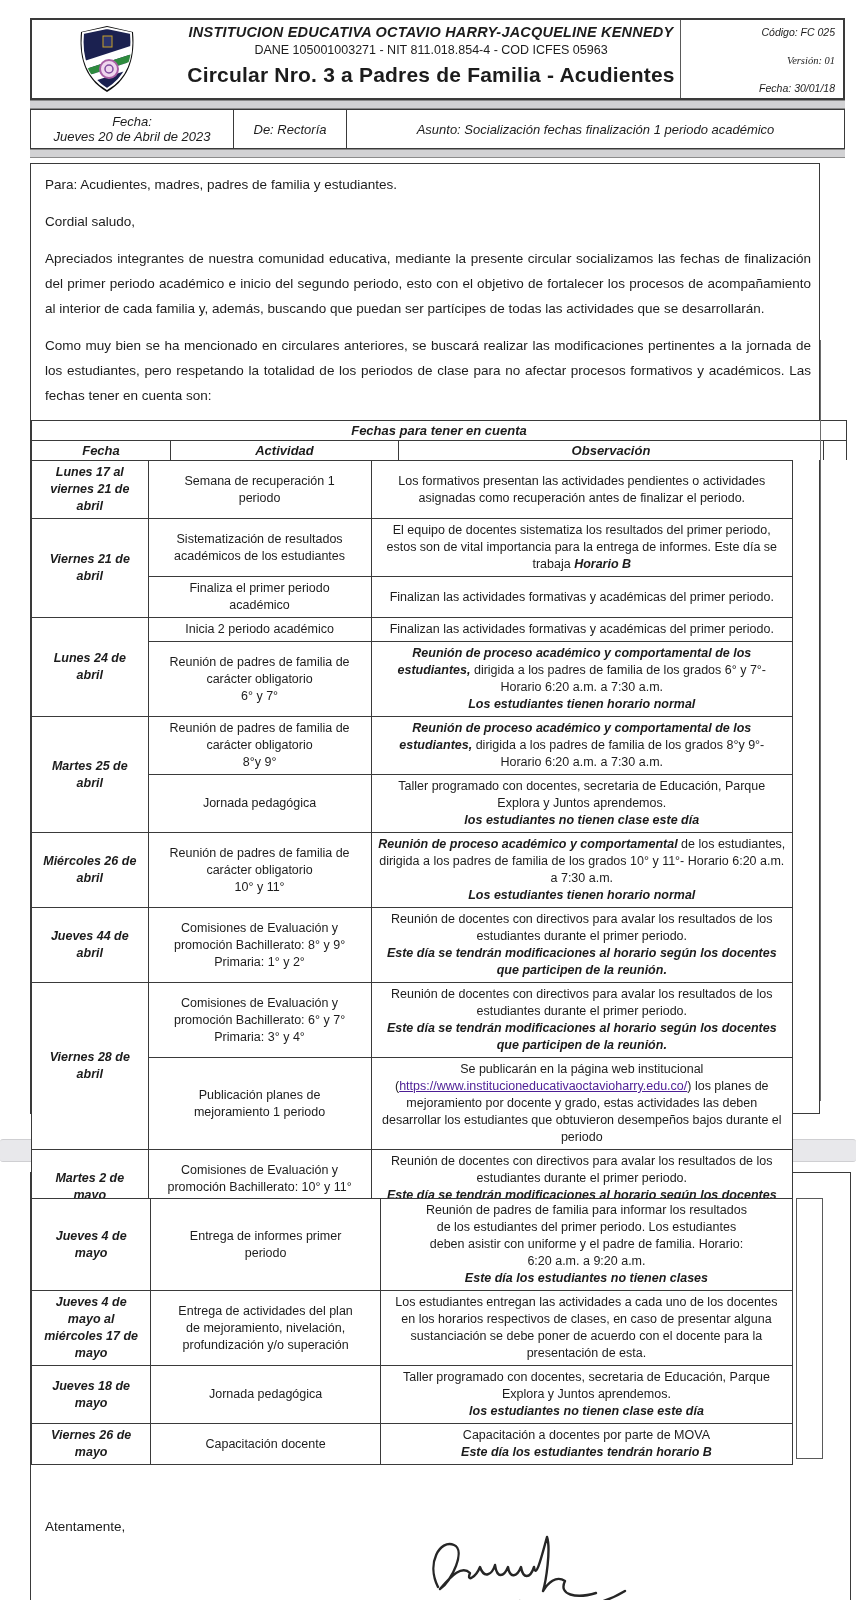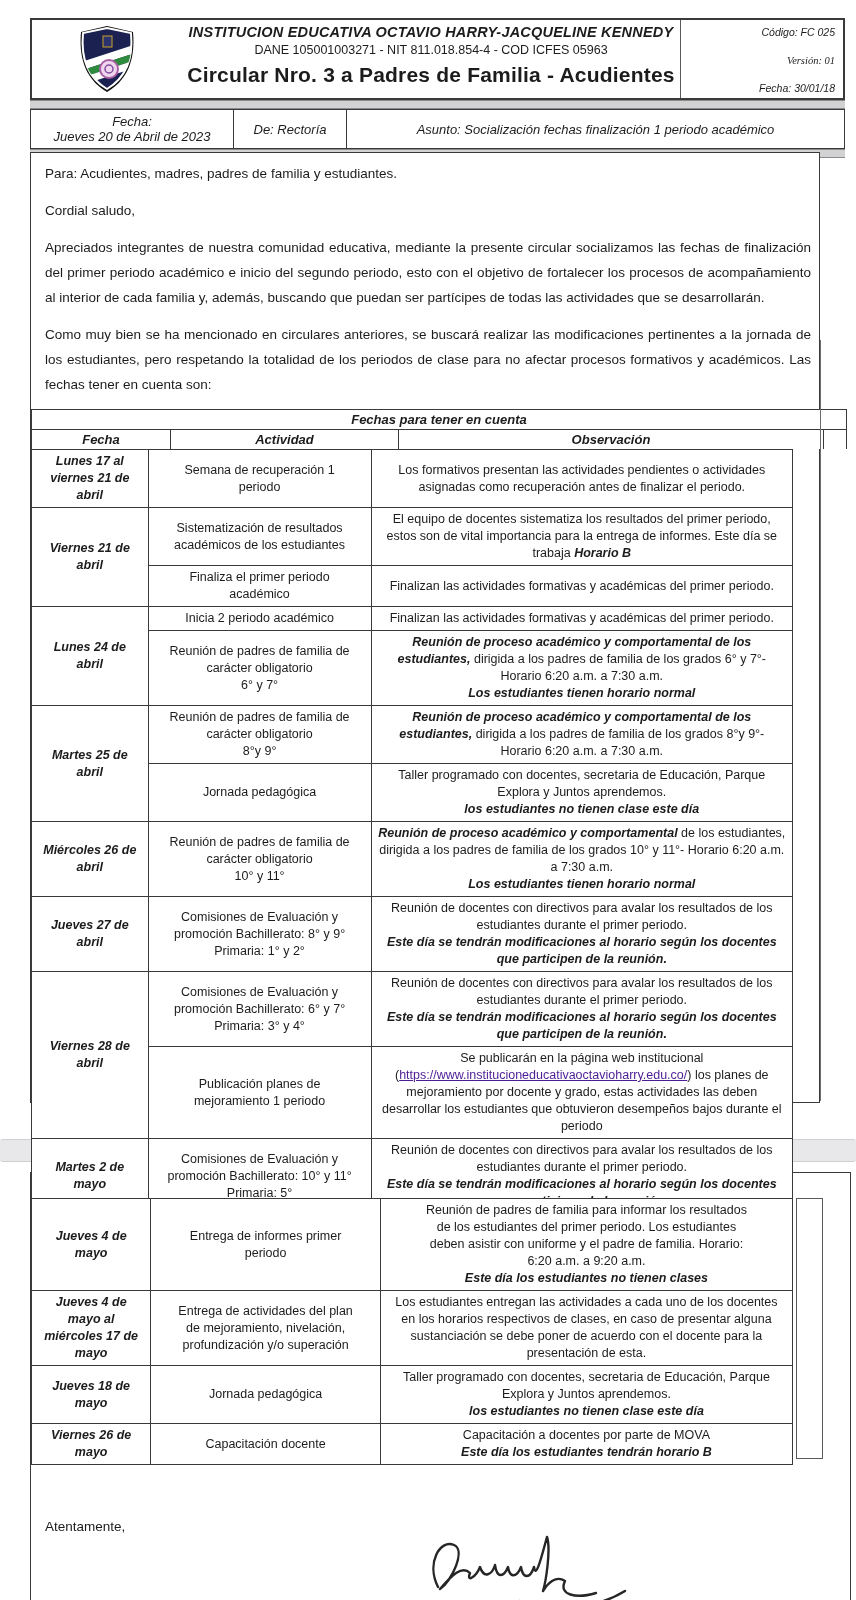--- a/index.html
+++ b/index.html
@@ -15,21 +15,21 @@
   .circular-title{font-weight:bold;font-size:21px;margin-top:6px;letter-spacing:.2px;}
   .code-cell{width:150px;border-left:1px solid #5a5a5a;padding:6px 8px 4px 4px;text-align:right;
              font-size:10.5px;font-style:italic;display:flex;flex-direction:column;justify-content:space-between;}
   .code-cell .ver{font-family:"Liberation Serif",serif;}
   .gray-bar{height:7px;background:#d2d2d4;border-top:1px solid #8b8b8b;border-bottom:1px solid #8b8b8b;}
   .meta-box{border:1.5px solid #3a3a3a;display:flex;align-items:stretch;font-style:italic;font-size:13px;}
   .meta-fecha{width:198px;border-right:1.5px solid #3a3a3a;text-align:center;padding:4px 2px;}
   .meta-de{width:112px;border-right:1.5px solid #3a3a3a;display:flex;align-items:center;justify-content:center;}
   .meta-asunto{flex:1;display:flex;align-items:center;justify-content:center;padding:2px 8px;}
   
-  .body-box{position:absolute;left:30px;top:152px;width:788px;height:949px;
+  .body-box{position:absolute;left:30px;top:163px;width:788px;height:949px;
             border:1.5px solid #3a3a3a;background:#fff;overflow:visible;}
   .intro{padding:8px 4px 0 14px;font-size:13.5px;line-height:25px;}
   .intro p{margin:0 0 12px 0;text-align:justify;padding-right:4px;}
   .intro .short{text-align:left;}
   
   .t1-head{width:814px;border:1.5px solid #3a3a3a;border-bottom:none;background:#fff;position:relative;z-index:2;}
   .t1-title{text-align:center;font-weight:bold;font-style:italic;font-size:13px;padding:2px 0;border-bottom:1px solid #3a3a3a;}
   .t1-cols{display:flex;font-weight:bold;font-style:italic;font-size:13px;text-align:center;}
   .t1-cols .c1{width:110px;border-right:1px solid #3a3a3a;padding:2px 14px;}
   .t1-cols .c2{width:227px;border-right:1px solid #3a3a3a;padding:2px 0;}
@@ -169,21 +169,21 @@
           </tr>
           <tr>
             <td class="cd" rowspan="1">Miércoles 26 de
 abril</td>
             <td class="ca">Reunión de padres de familia de
 carácter obligatorio
 10° y 11°</td>
             <td class="co"><span class="bseg">Reunión de proceso académico y comportamental</span><span> de los estudiantes, dirigida a los padres de familia de los grados 10° y 11°- Horario 6:20 a.m. a 7:30 a.m.</span><br><span class="bseg">Los estudiantes tienen horario normal</span></td>
           </tr>
           <tr>
-            <td class="cd" rowspan="1">Jueves 27 de
+            <td class="cd" rowspan="1">Jueves 44 de
 abril</td>
             <td class="ca">Comisiones de Evaluación y
 promoción Bachillerato: 8° y 9°
 Primaria: 1° y 2°</td>
             <td class="co"><span>Reunión de docentes con directivos para avalar los resultados de los estudiantes durante el primer periodo.</span><br><span class="bseg">Este día se tendrán modificaciones al horario según los docentes que participen de la reunión.</span></td>
           </tr>
           <tr>
             <td class="cd" rowspan="2">Viernes 28 de
 abril</td>
             <td class="ca">Comisiones de Evaluación y

